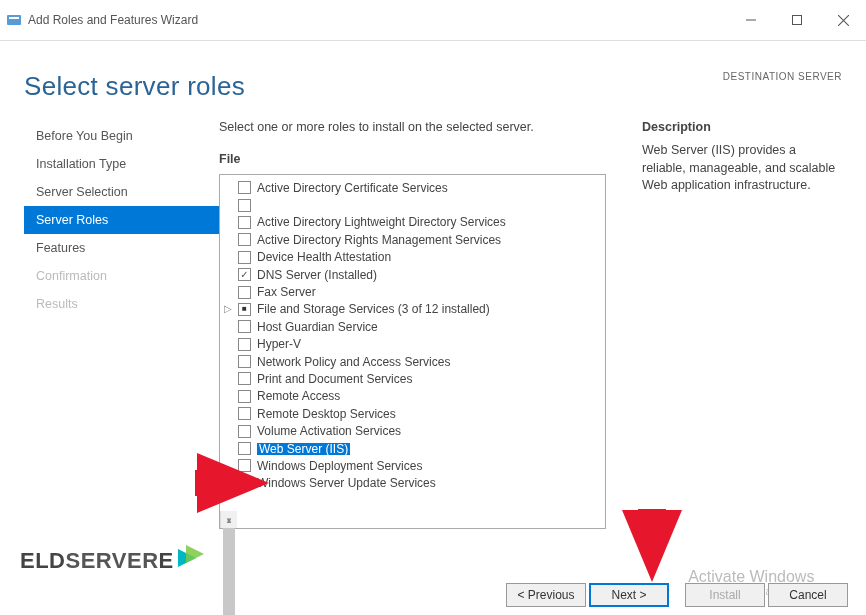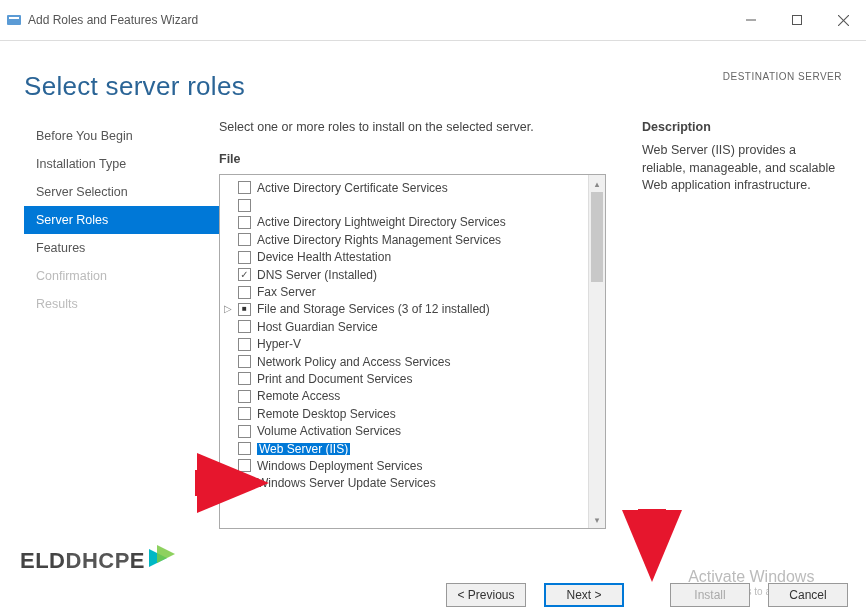--- a/index.html
+++ b/index.html
@@ -21,38 +21,38 @@
     .sidebar .step { padding: 7px 10px 7px 12px; font-size: 12.5px; color: #555; display: block; }
     .sidebar .step.active { background: #0078d7; color: #fff; }
     .sidebar .step.disabled { color: #bbb; }
 
     .main { flex: 1; display: flex; gap: 36px; }
 
     .roles-section { flex: 1; }
     .instructions { font-size: 12.5px; color: #444; margin-bottom: 18px; }
     .roles-label, .desc-label { font-weight: 600; font-size: 12.5px; color: #444; margin-bottom: 8px; }
 
-    .roles-box { border: 1px solid #aaa; height: 355px; display: flex; }
+    .roles-box { border: 1px solid #aaa; height: 355px; display: flex; flex-direction: column; }
     .roles-list { flex: 1; overflow: hidden; padding: 4px 2px; }
     .role-item { display: flex; align-items: center; padding: 0 4px 0 16px; height: 17.4px; font-size: 12px; color: #444; line-height: 1; white-space: nowrap; }
     .role-item .expander { position: absolute; margin-left: -14px; font-size: 10px; color: #888; width: 10px; }
     .role-item .chk { width: 13px; height: 13px; border: 1px solid #888; margin-right: 6px; flex-shrink: 0; display: inline-flex; align-items: center; justify-content: center; font-size: 10px; color: #555; background: #fff; }
     .role-item .chk.checked::after { content: "✓"; }
     .role-item .chk.partial::after { content: "■"; font-size: 8px; color: #333; }
     .role-item .lbl.selected { background: #0078d7; color: #fff; padding: 0 2px; }
 
     .scrollbar { width: 17px; background: #f0f0f0; border-left: 1px solid #ddd; position: relative; }
     .scrollbar .arrow { height: 17px; display: flex; align-items: center; justify-content: center; font-size: 9px; color: #888; }
     .scrollbar .thumb { position: absolute; top: 17px; left: 2px; right: 2px; height: 90px; background: #c8c8c8; }
     .scrollbar .arrow.down { position: absolute; bottom: 0; width: 100%; }
 
     .desc-section { width: 200px; }
     .desc-text { font-size: 12.5px; color: #444; line-height: 1.4; }
 
-    .footer { position: absolute; bottom: 8px; right: 18px; display: flex; gap: 18px; margin-top: 16px; }
+    .footer { position: absolute; bottom: 8px; right: 18px; display: flex; gap: 3px; margin-top: 16px; }
     .footer .btn { min-width: 80px; height: 24px; border: 1px solid #999; background: #f0f0f0; font-size: 12px; color: #333; display: inline-flex; align-items: center; justify-content: center; padding: 0 10px; }
     .footer .btn.primary { border: 2px solid #0078d7; }
     .footer .btn.disabled { color: #aaa; }
     .footer .gap { width: 10px; }
 
     .watermark { position: absolute; right: 20px; bottom: 18px; color: #bbb; font-size: 14px; text-align: left; pointer-events: none; z-index: -1; }
     .watermark .w1 { font-size: 16px; }
     .watermark .w2 { font-size: 10px; }
 
     .logo { position: absolute; left: 20px; bottom: 38px; font-weight: 800; font-size: 22px; font-family: Verdana, sans-serif; display: flex; align-items: center; color: #444; letter-spacing: 0.5px; }
@@ -210,21 +210,21 @@
   <span class="btn">Cancel</span>
 </div>
 
 <div class="watermark">
   <div class="w1">Activate Windows</div>
   <div class="w2">Go to Settings to activate Windows.</div>
 </div>
 
 <div class="logo">
   <span>ELD</span>
-    <span style="color:#555">DHCP</span>
+    <span style="color:#555">SERVER</span>
     <span>E</span>
   <span class="tri">
     <svg width="30" height="26" viewBox="0 0 30 26">
       <polygon points="2,4 20,13 2,22" fill="#00b8c4"></polygon>
       <polygon points="10,0 28,9 10,18" fill="#7ac943" opacity="0.85"></polygon>
     </svg>
   </span>
 </div>
 
 <div class="arrow-ann" style="left:196px; top:462px;">

